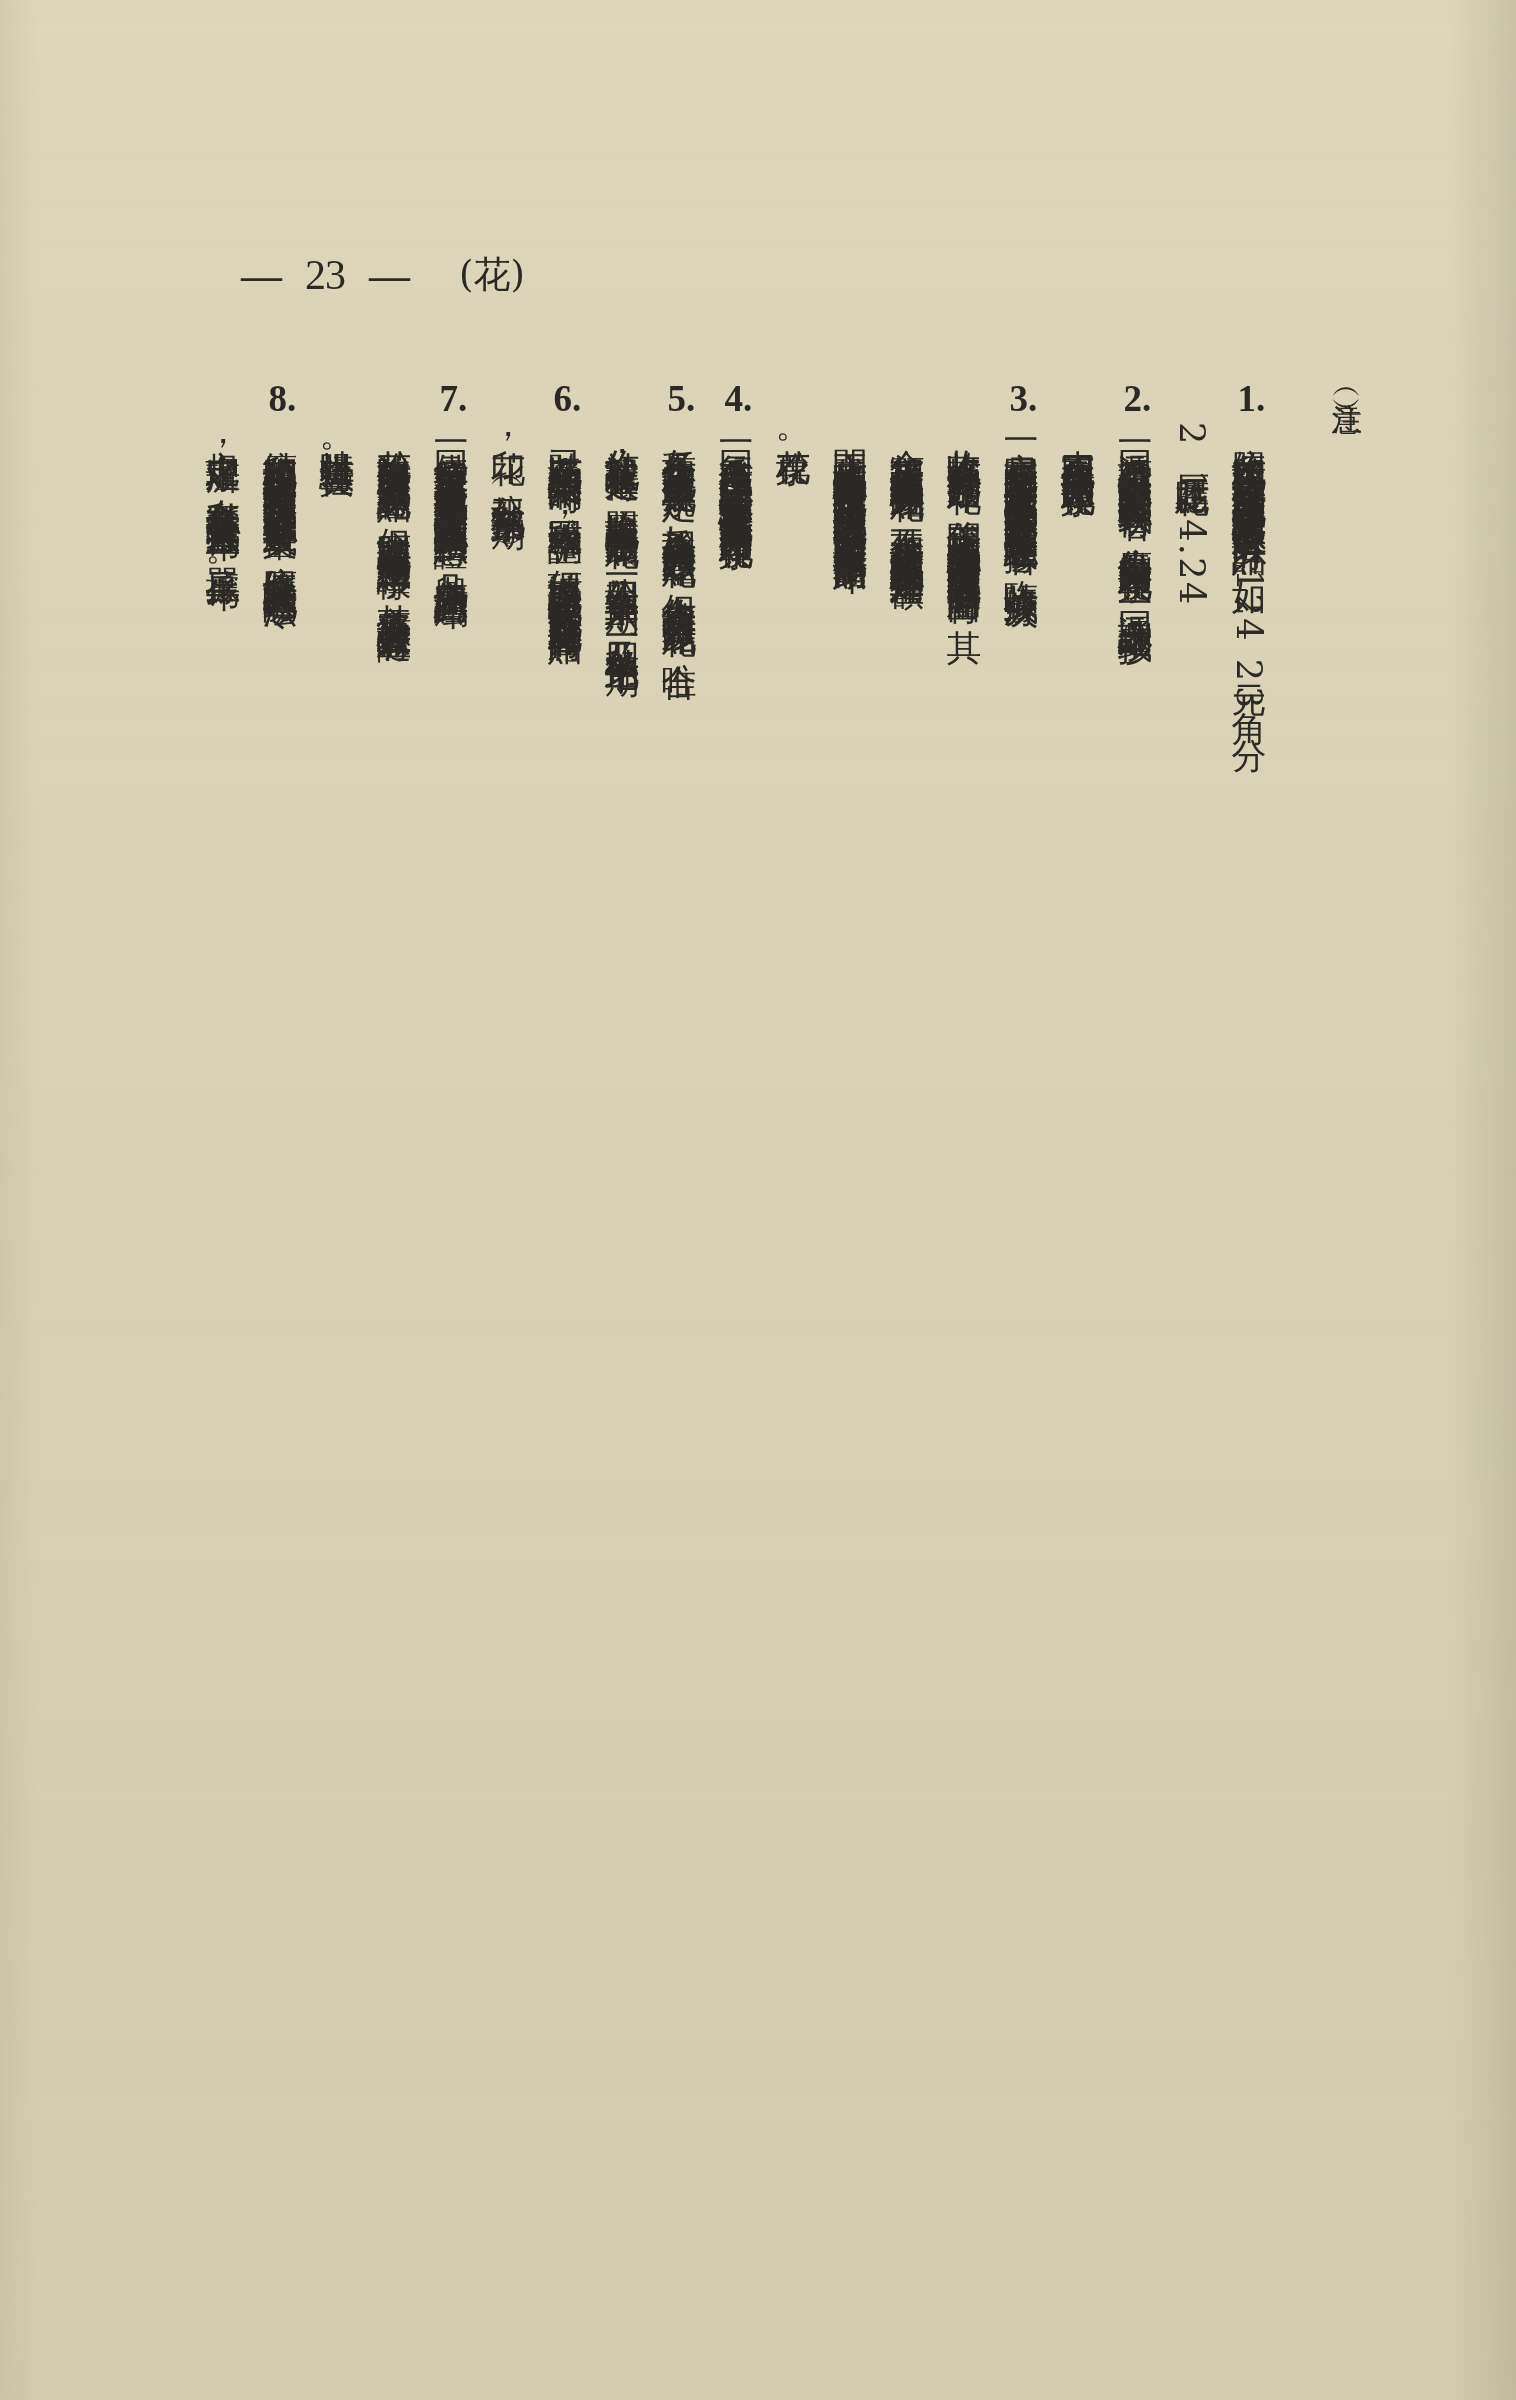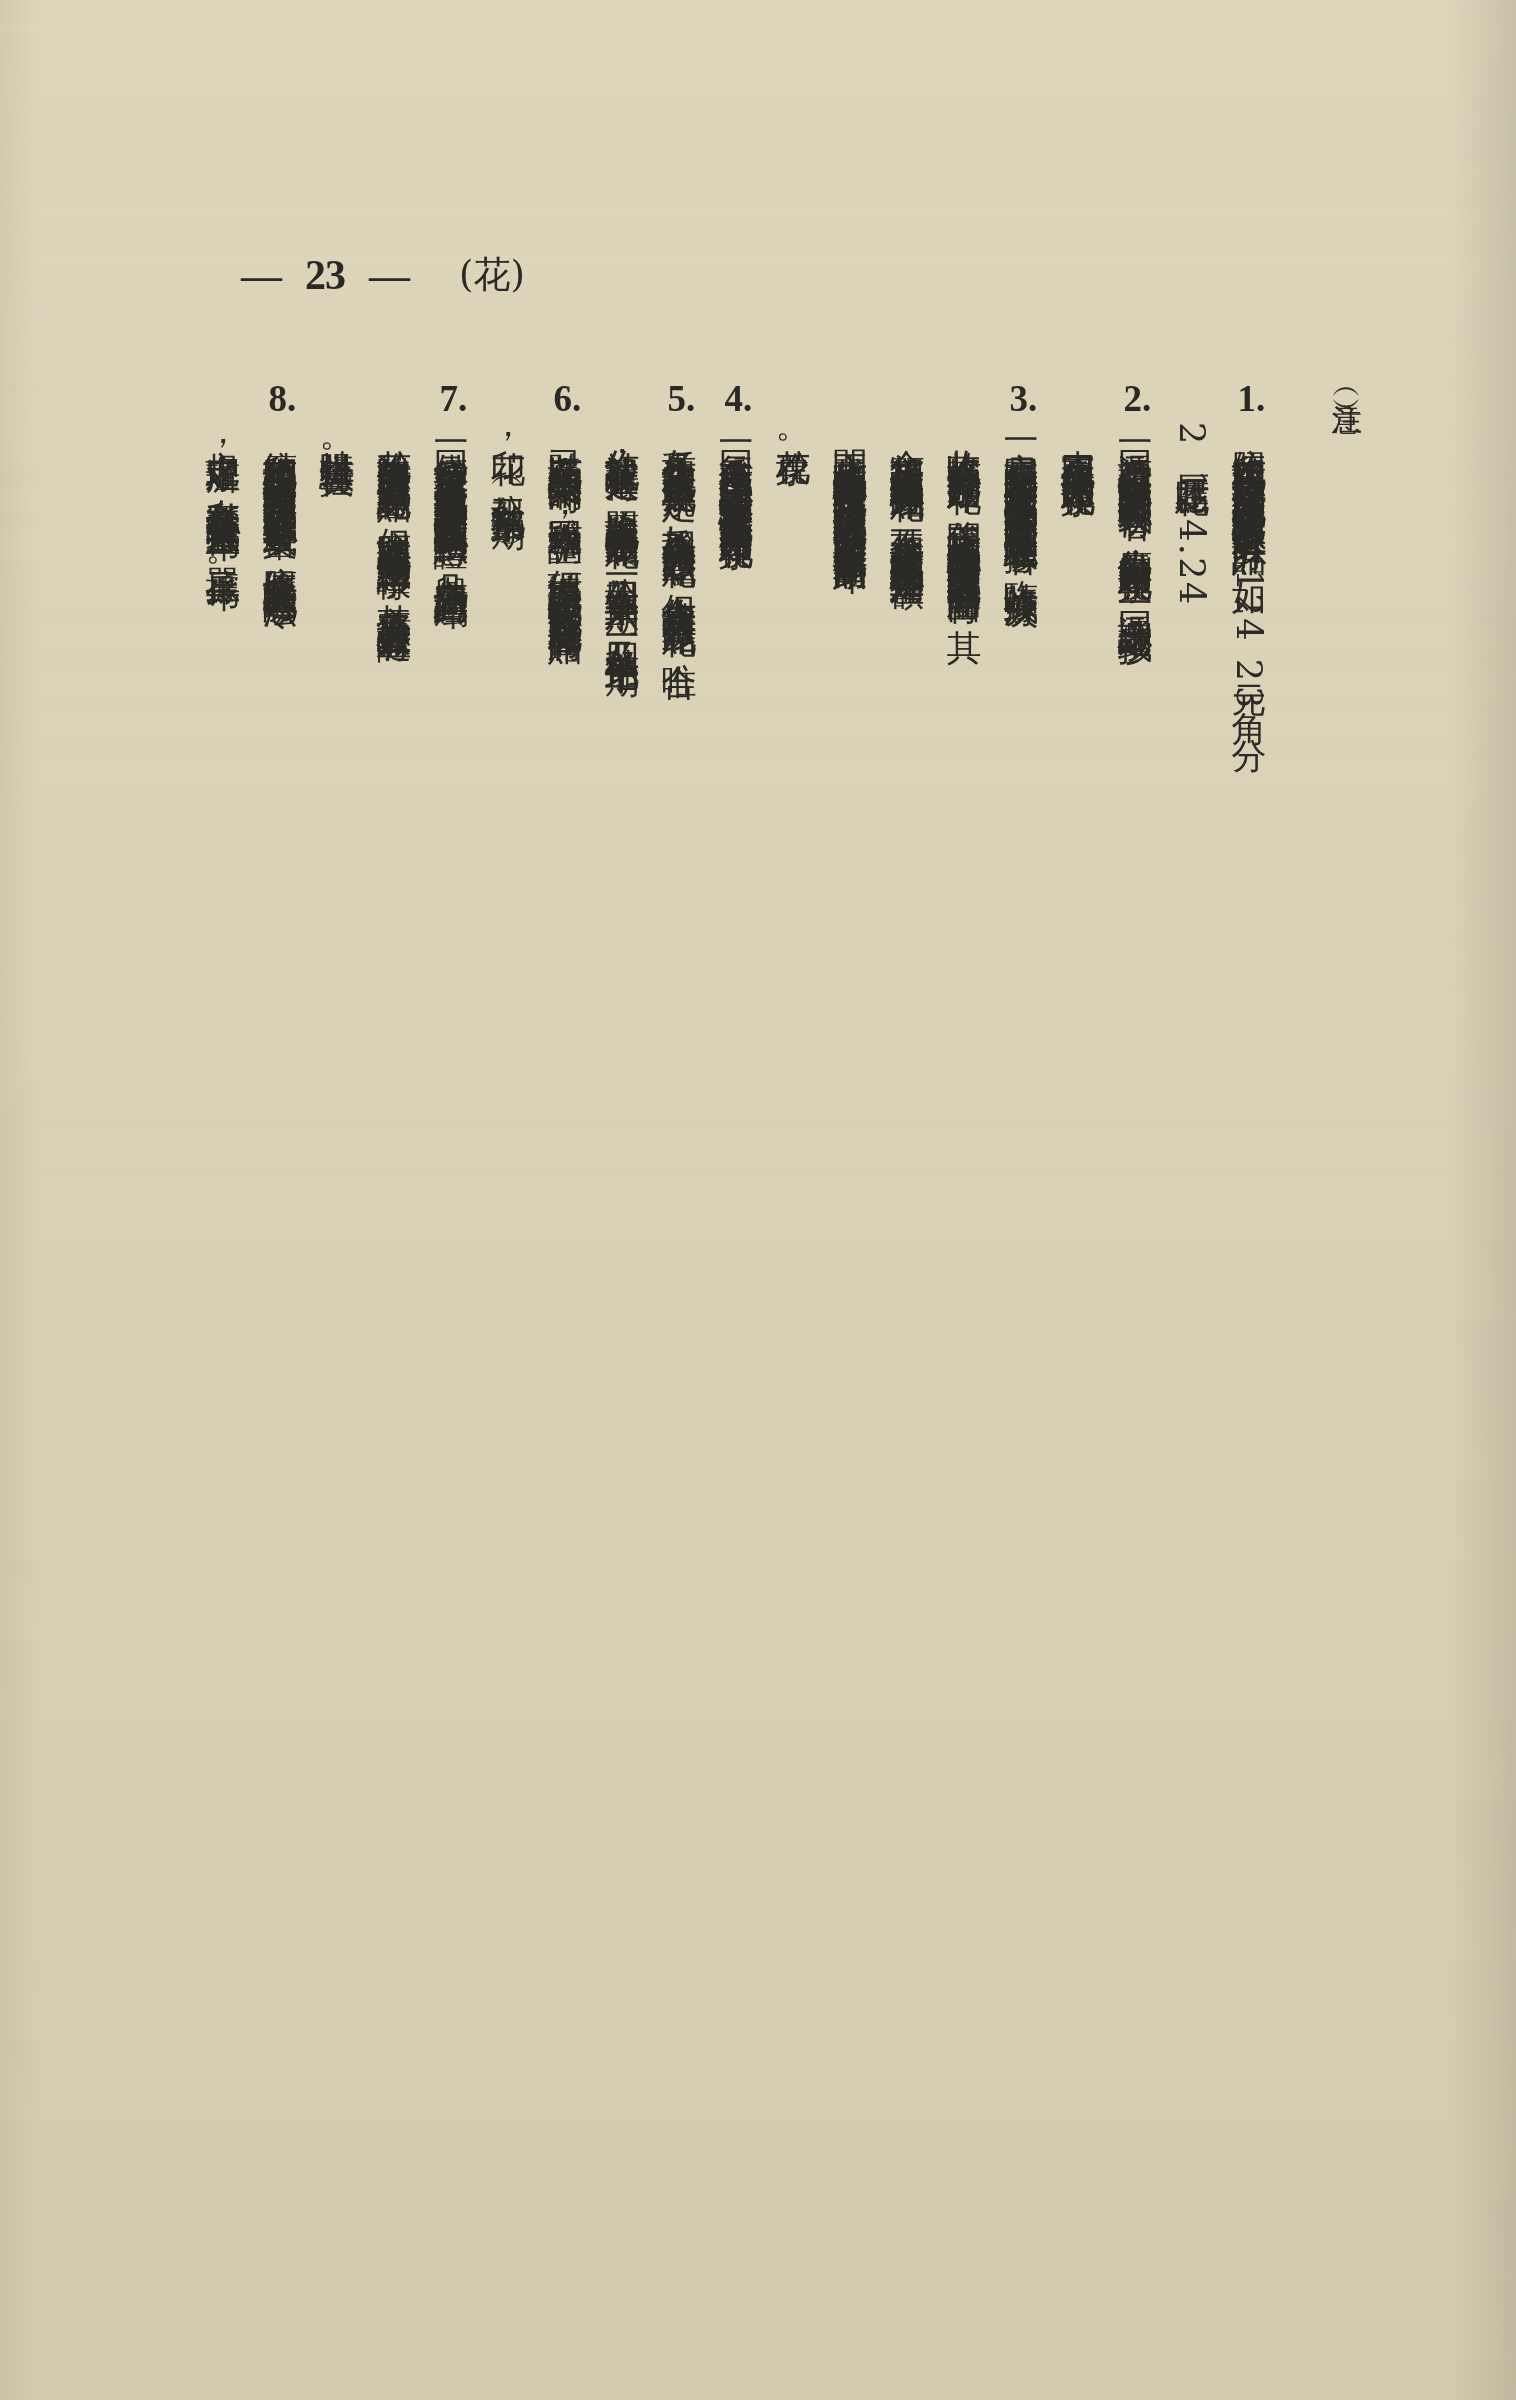--- a/index.html
+++ b/index.html
@@ -13,21 +13,21 @@
     font-family: "DejaVu Serif", serif;
   }
   .page-line {
     position: absolute; top: 246px; left: 241px; height: 58px;
     font-family: "Liberation Serif", serif;
     color: #2a2925;
   }
   .page-line span { position: absolute; top: 0; white-space: nowrap; line-height: 58px; }
   .pl-dash { font-size: 41px; font-weight: bold; }
   .pl-dash.left { left: 0px; }
-  .pl-num { left: 64px; font-size: 42px; font-weight: bold; letter-spacing: -1px; }
+  .pl-num { left: 64px; font-size: 42px; font-weight: normal; letter-spacing: -1px; }
   .pl-dash.right { left: 128px; }
   .pl-sec { left: 218px; font-size: 37px; font-family: "DejaVu Serif", serif; }
 
   .heading {
     position: absolute; left: 1326px; top: 378px; width: 42px; height: 135px;
     writing-mode: vertical-rl; line-height: 42px;
     font-size: 30px; letter-spacing: 1px; color: #2b2a26;
   }
 
   .notes {

